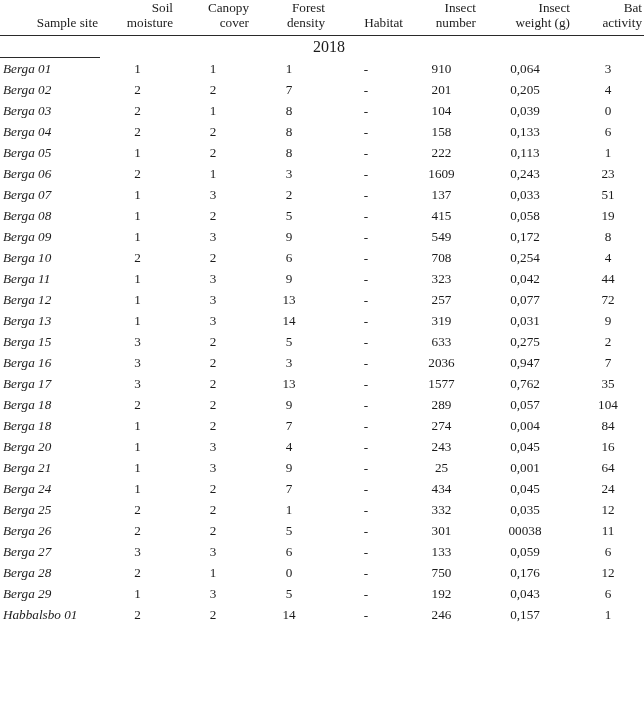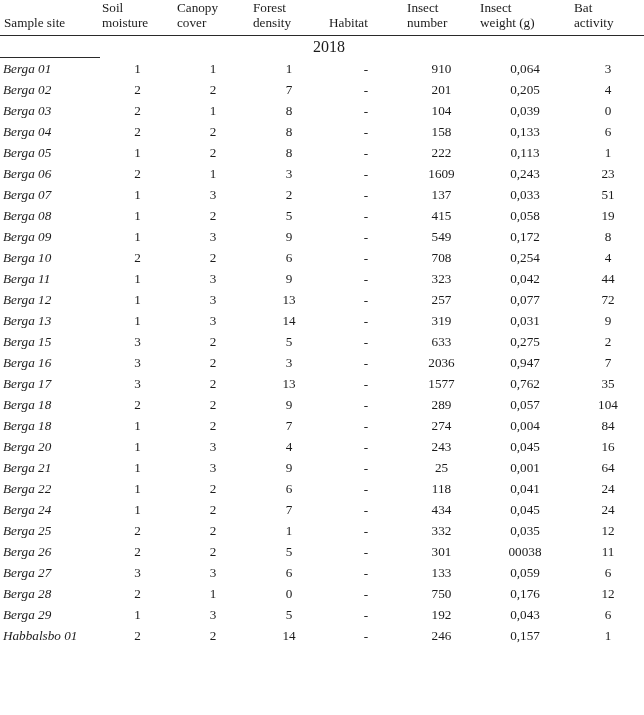--- a/index.html
+++ b/index.html
@@ -41,26 +41,26 @@
   col.c-insectw  { width: 94px; }
   col.c-bat      { width: 72px; }
 
   
   thead th {
     font-weight: normal;
     font-size: 13.2px;
     line-height: 1.12;
     vertical-align: top;
     padding: 1px 2px 4px 2px;
-    text-align: left;
+    text-align: right;
     border-bottom: 1.6px solid #2a2a2a;
     white-space: normal;
   }
   thead th.site-head {
-    text-align: left;
+    text-align: right;
     padding-left: 4px;
     vertical-align: bottom;
     padding-bottom: 4px;
     margin-top: 27px;
   }
   thead th.habitat-head {
     vertical-align: bottom;
     padding-bottom: 4px;
   }
   .hdr-line { display: block; }
@@ -356,30 +356,20 @@
           <td class="site-cell">Berga 21</td>
           <td>1</td>
           <td>3</td>
           <td>9</td>
           <td>-</td>
           <td>25</td>
           <td>0,001</td>
           <td>64</td>
         </tr>
         <tr class="data-row">
-          <td class="site-cell">Berga 22</td>
-          <td>1</td>
-          <td>2</td>
-          <td>6</td>
-          <td>-</td>
-          <td>118</td>
-          <td>0,041</td>
-          <td>24</td>
-        </tr>
-        <tr class="data-row">
           <td class="site-cell">Berga 24</td>
           <td>1</td>
           <td>2</td>
           <td>7</td>
           <td>-</td>
           <td>434</td>
           <td>0,045</td>
           <td>24</td>
         </tr>
         <tr class="data-row">

